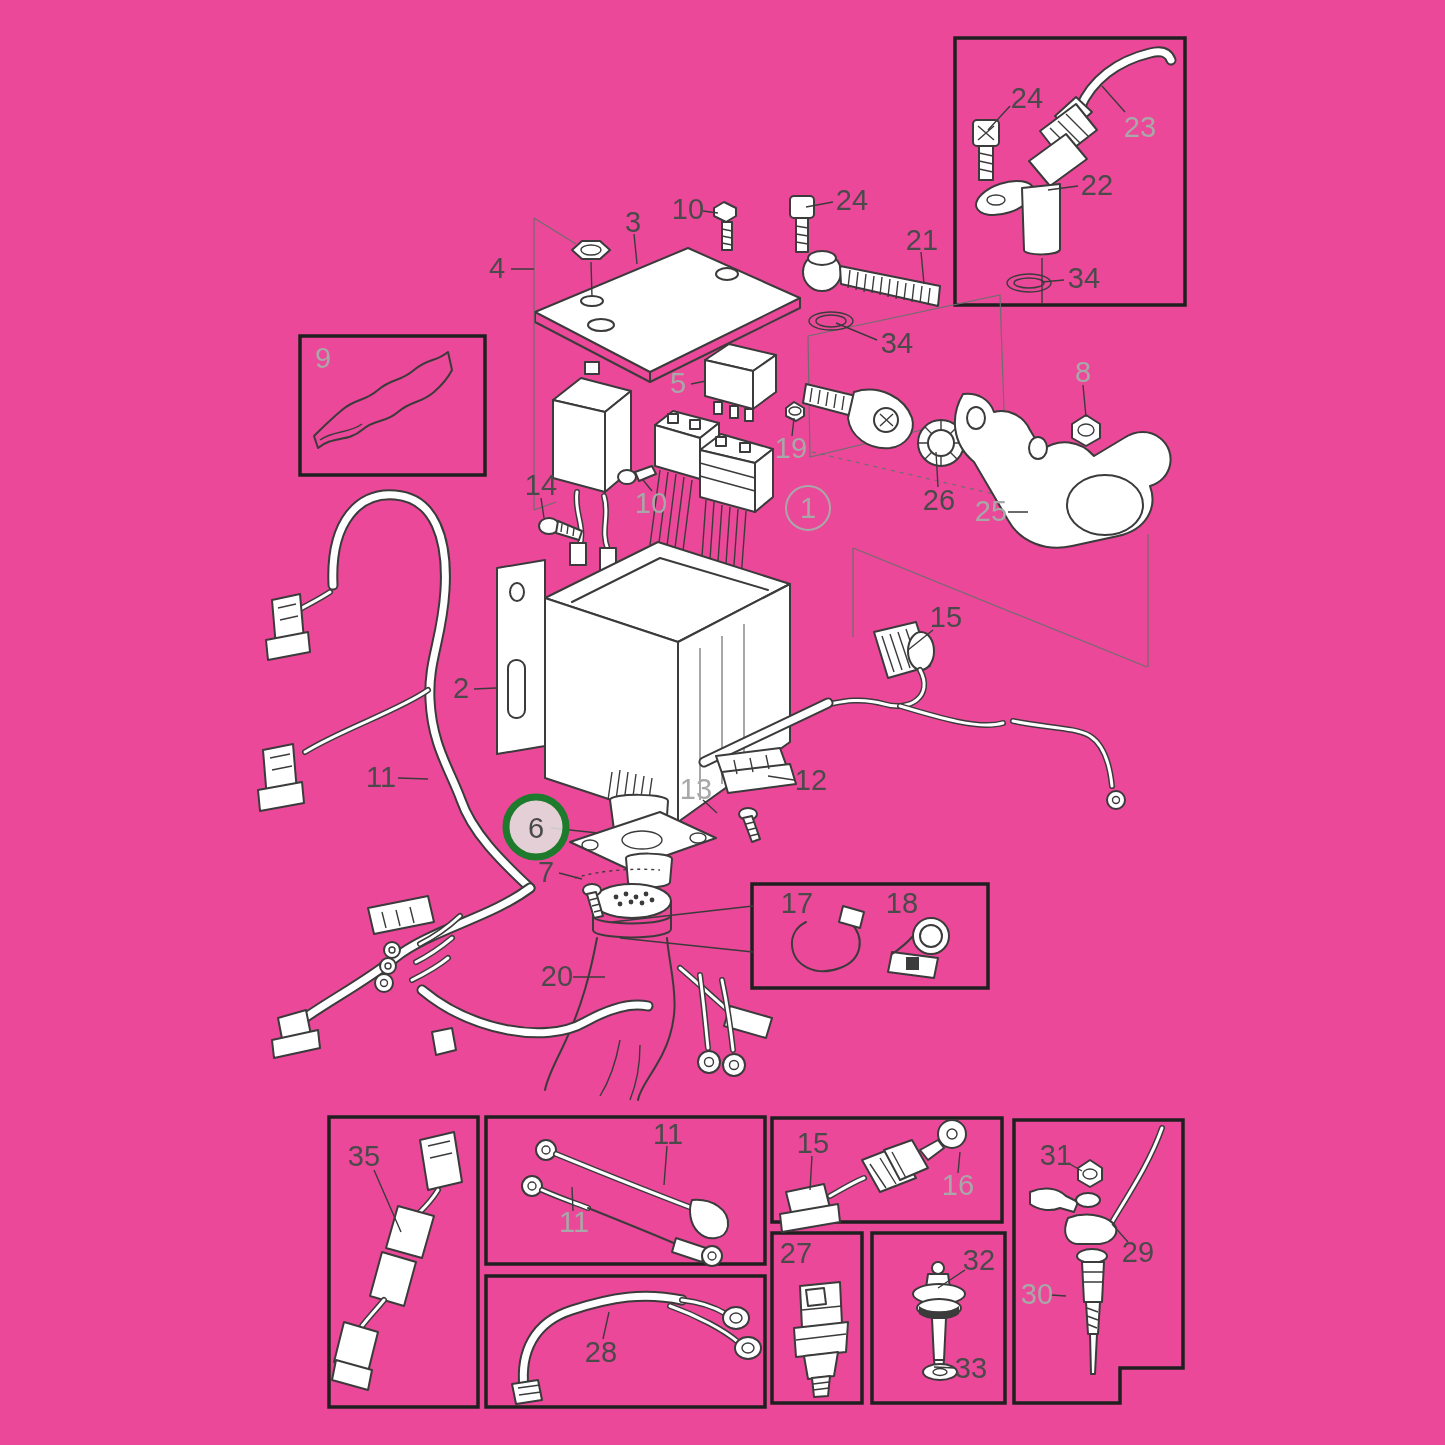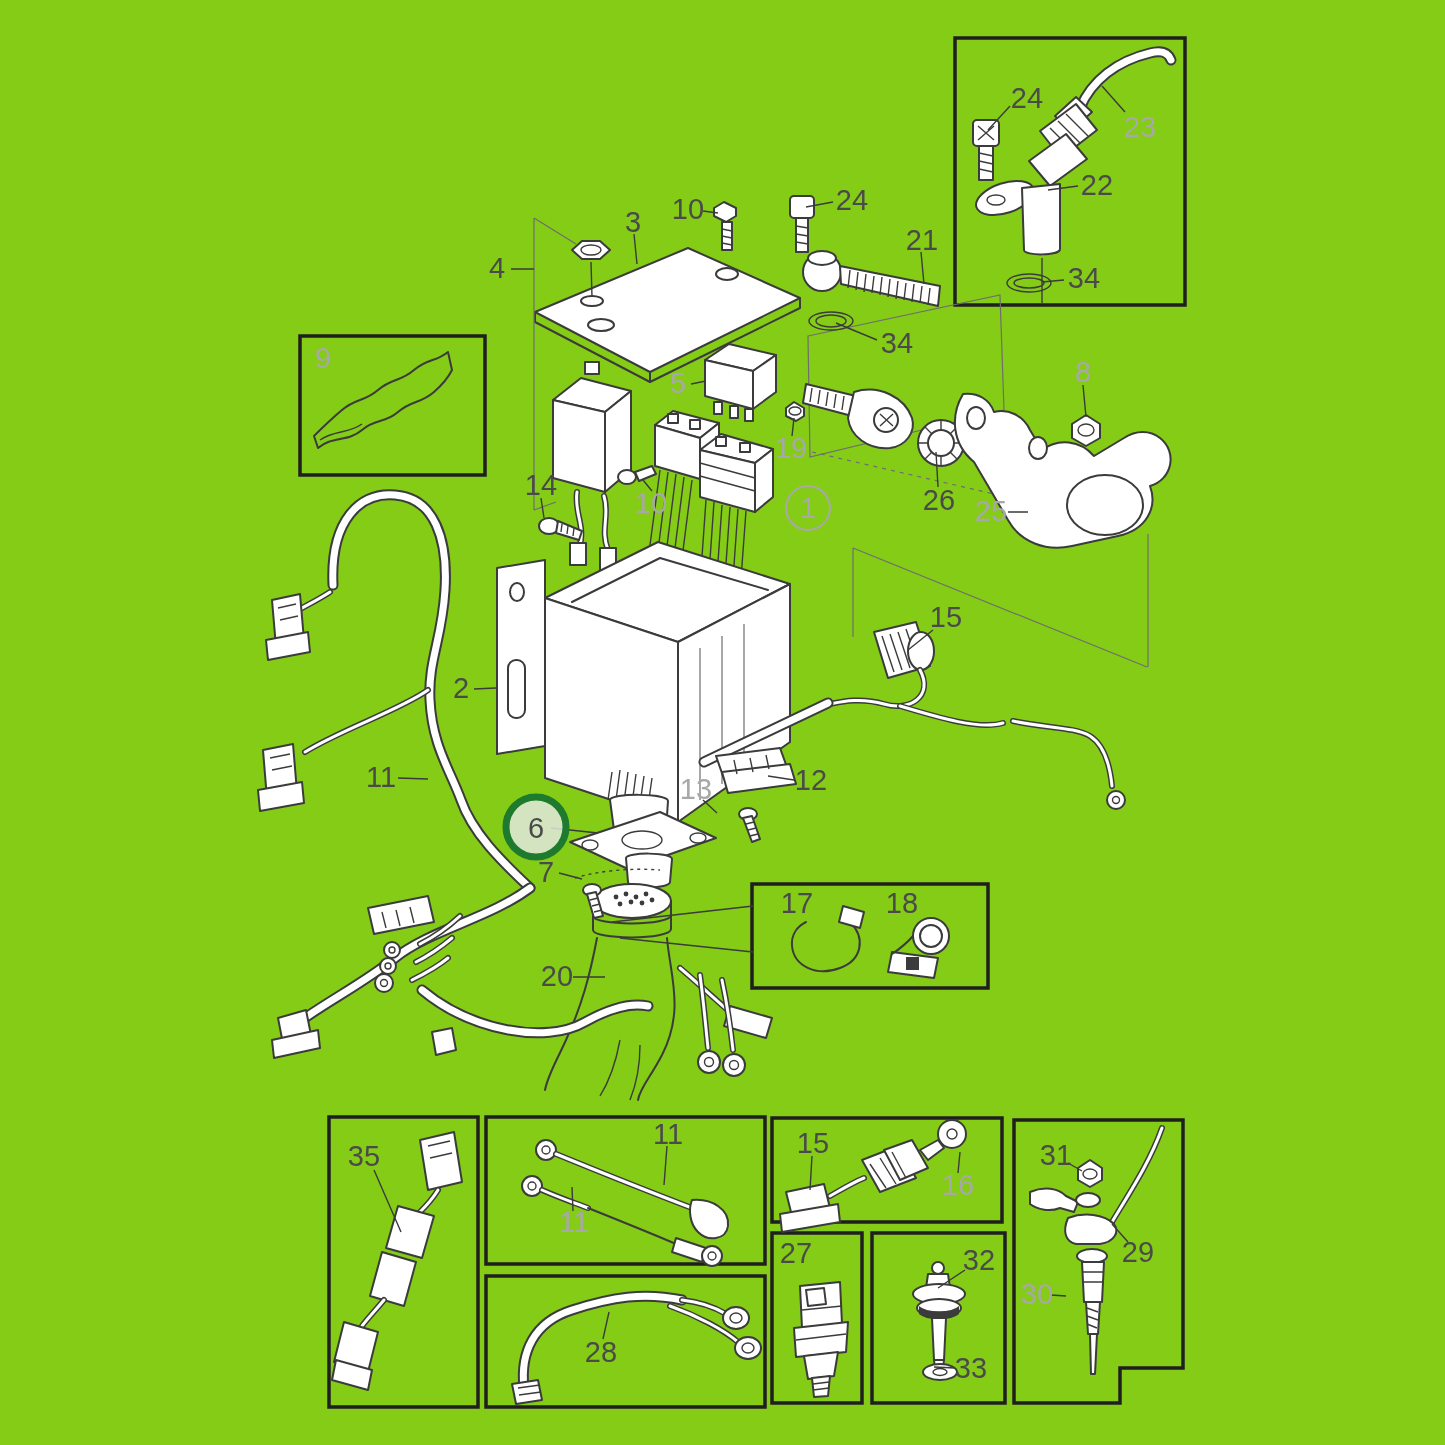--- a/index.html
+++ b/index.html
@@ -1,16 +1,16 @@
 <!DOCTYPE html>
 <html><head>
 <meta charset="utf-8">
 <style>
   html,body{margin:0;padding:0;background:#ffffff;}
-  .stage{position:relative;width:1445px;height:1445px;background:#84cc16;overflow:hidden;
+  .stage{position:relative;width:1445px;height:1445px;background:#ec4899;overflow:hidden;
          font-family:"Liberation Sans", sans-serif;}
   svg{position:absolute;left:0;top:0;}
   .ln{stroke:#3b3b3b;stroke-width:2;fill:none;stroke-linecap:round;stroke-linejoin:round;}
   .lnf{stroke:#3b3b3b;stroke-width:2;fill:#ffffff;stroke-linejoin:round;}
   .lnt{stroke:#3b3b3b;stroke-width:1.4;fill:none;}
   .thin{stroke:#6e6e6e;stroke-width:1.2;fill:none;}
   .frame{stroke:#1f1f1f;stroke-width:3.5;fill:none;}
   .tubeO{stroke:#3b3b3b;stroke-width:11;fill:none;stroke-linecap:round;}
   .tubeI{stroke:#ffffff;stroke-width:7;fill:none;stroke-linecap:round;}
   .wireO{stroke:#3b3b3b;stroke-width:6;fill:none;stroke-linecap:round;}

